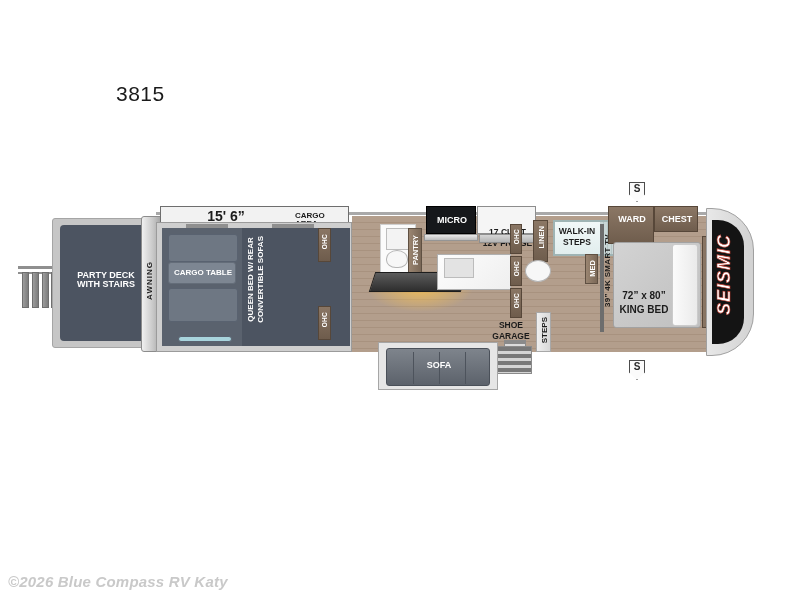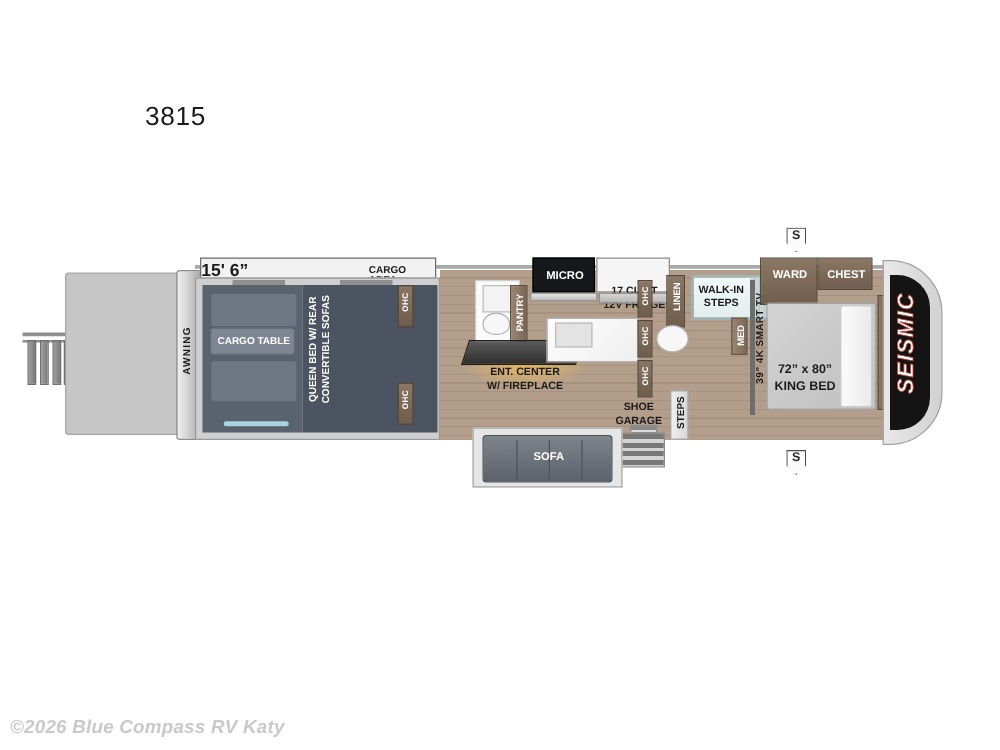--- a/index.html
+++ b/index.html
@@ -164,27 +164,31 @@
   <div id="stairs" class="blk">
     <div class="rail" style="left:0;top:4px;width:40px;height:3px;"></div>
     <div class="rail" style="left:0;top:10px;width:38px;height:2px;"></div>
     <div class="post" style="left:4px;top:10px;"></div>
     <div class="post" style="left:14px;top:10px;"></div>
     <div class="post" style="left:24px;top:10px;"></div>
     <div class="post" style="left:33px;top:10px;"></div>
   </div>
 
   <div id="deck-outer" class="blk"></div>
+  <div id="deck" class="blk">
+    <div class="lab w" style="left:0;top:46px;width:92px;font-size:9px;">PARTY DECK
+WITH STAIRS</div>
+  </div>
 
   <div id="awning-left" class="blk">
     <div class="lab vert" style="left:4px;top:44px;font-size:8px;letter-spacing:1px;">AWNING</div>
   </div>
 
   <div id="cargo-banner" class="blk">
-    <div class="lab" style="left:0;top:2px;width:130px;font-size:14px;text-align:left;">15' 6”</div>
+    <div class="lab" style="left:0;top:2px;width:130px;font-size:14px;text-align:center;">15' 6”</div>
     <div class="lab" style="left:134px;top:5px;width:54px;font-size:8px;text-align:left;">CARGO AREA</div>
   </div>
 
   <div id="cargo-hull" class="blk"></div>
   <div id="cargo-floor" class="blk"></div>
   <div class="cargocush" style="left:168px;top:84px;width:68px;height:26px;"></div>
   <div class="cargocush" style="left:168px;top:138px;width:68px;height:32px;"></div>
   <div class="cargocush" style="left:178px;top:186px;width:52px;height:4px;background:#a8d4dd;"></div>
   <div id="cargo-table" class="blk">
     <div class="lab w" style="left:0;top:6px;width:68px;font-size:8px;">CARGO TABLE</div>
@@ -216,22 +220,20 @@
   <div id="toilet-rm" class="blk whitebox"></div>
   <div id="washer" class="blk"></div>
   <div id="toilet1" class="blk"></div>
 
   <div id="pantry" class="blk">
     <div class="lab w vert" style="left:3px;top:6px;font-size:7.5px;">PANTRY</div>
   </div>
 
   <div id="entglow" class="blk"></div>
   <div id="entcenter" class="blk"></div>
-  <div class="lab" style="left:368px;top:142px;width:104px;font-size:8.5px;line-height:1.3;">ENT. CENTER
-W/ FIREPLACE</div>
 
   <div id="micro" class="blk">
     <div class="lab w" style="left:0;top:9px;width:50px;font-size:9px;">MICRO</div>
   </div>
   <div id="micro-base" class="blk"></div>
   <div id="fridge" class="blk">
     <div class="lab" style="left:0;top:4px;width:59px;font-size:8.5px;line-height:1.3;margin-top:16px;">17 CU FT
 12V FRIDGE</div>
   </div>
   <div id="fridge-base" class="blk"></div>

